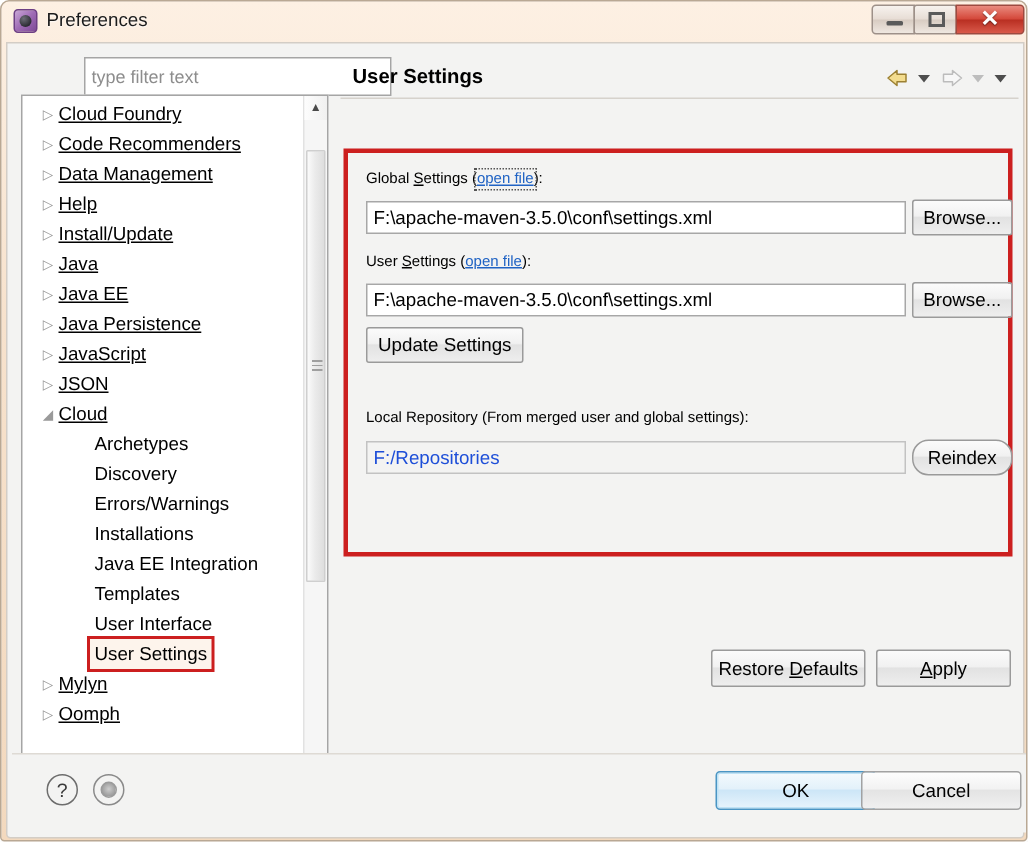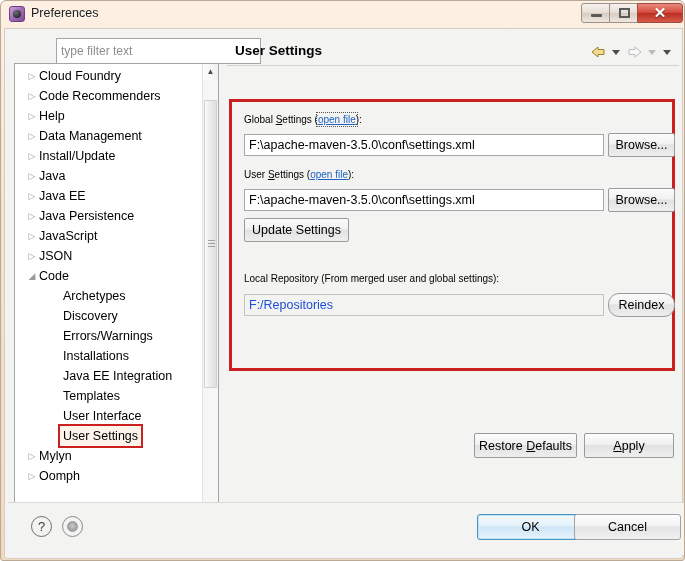--- a/index.html
+++ b/index.html
@@ -148,20 +148,21 @@
     height: 458px;
     box-sizing: border-box;
     background: #ffffff;
     border: 1px solid #a5a5a5;
     overflow: hidden;
   }
   .tree-list {
     position: absolute;
     left: 0; top: 2px;
     width: 188px;
+    text-decoration: underline;
   }
   .tree-item {
     height: 20px;
     line-height: 20px;
     white-space: nowrap;
     font-size: 12.5px;
     color: #000000;
     position: relative;
     padding-left: 10px;
   }
@@ -422,29 +423,29 @@
   </div>
 
   <div class="client">
 
     <input class="filter-box" type="text" placeholder="type filter text" style="">
 
     <div class="tree-wrap">
       <div class="tree-list">
           <div class="tree-item"><span class="twisty">▷</span><span class="lbl">Cloud Foundry</span></div>
           <div class="tree-item"><span class="twisty">▷</span><span class="lbl">Code Recommenders</span></div>
+          <div class="tree-item"><span class="twisty">▷</span><span class="lbl">Data Management</span></div>
           <div class="tree-item"><span class="twisty">▷</span><span class="lbl">Help</span></div>
-          <div class="tree-item"><span class="twisty">▷</span><span class="lbl">Data Management</span></div>
           <div class="tree-item"><span class="twisty">▷</span><span class="lbl">Install/Update</span></div>
           <div class="tree-item"><span class="twisty">▷</span><span class="lbl">Java</span></div>
           <div class="tree-item"><span class="twisty">▷</span><span class="lbl">Java EE</span></div>
           <div class="tree-item"><span class="twisty">▷</span><span class="lbl">Java Persistence</span></div>
           <div class="tree-item"><span class="twisty">▷</span><span class="lbl">JavaScript</span></div>
           <div class="tree-item"><span class="twisty">▷</span><span class="lbl">JSON</span></div>
-          <div class="tree-item"><span class="twisty">◢</span><span class="lbl">Code</span></div>
+          <div class="tree-item"><span class="twisty">◢</span><span class="lbl">Cloud</span></div>
           <div class="tree-item child"><span class="lbl">Archetypes</span></div>
           <div class="tree-item child"><span class="lbl">Discovery</span></div>
           <div class="tree-item child"><span class="lbl">Errors/Warnings</span></div>
           <div class="tree-item child"><span class="lbl">Installations</span></div>
           <div class="tree-item child"><span class="lbl">Java EE Integration</span></div>
           <div class="tree-item child"><span class="lbl">Templates</span></div>
           <div class="tree-item child"><span class="lbl">User Interface</span></div>
           <div class="tree-item child selected-box"><span class="lbl">User Settings</span></div>
           <div class="tree-item"><span class="twisty">▷</span><span class="lbl">Mylyn</span></div>
           <div class="tree-item"><span class="twisty">▷</span><span class="lbl">Oomph</span></div>

